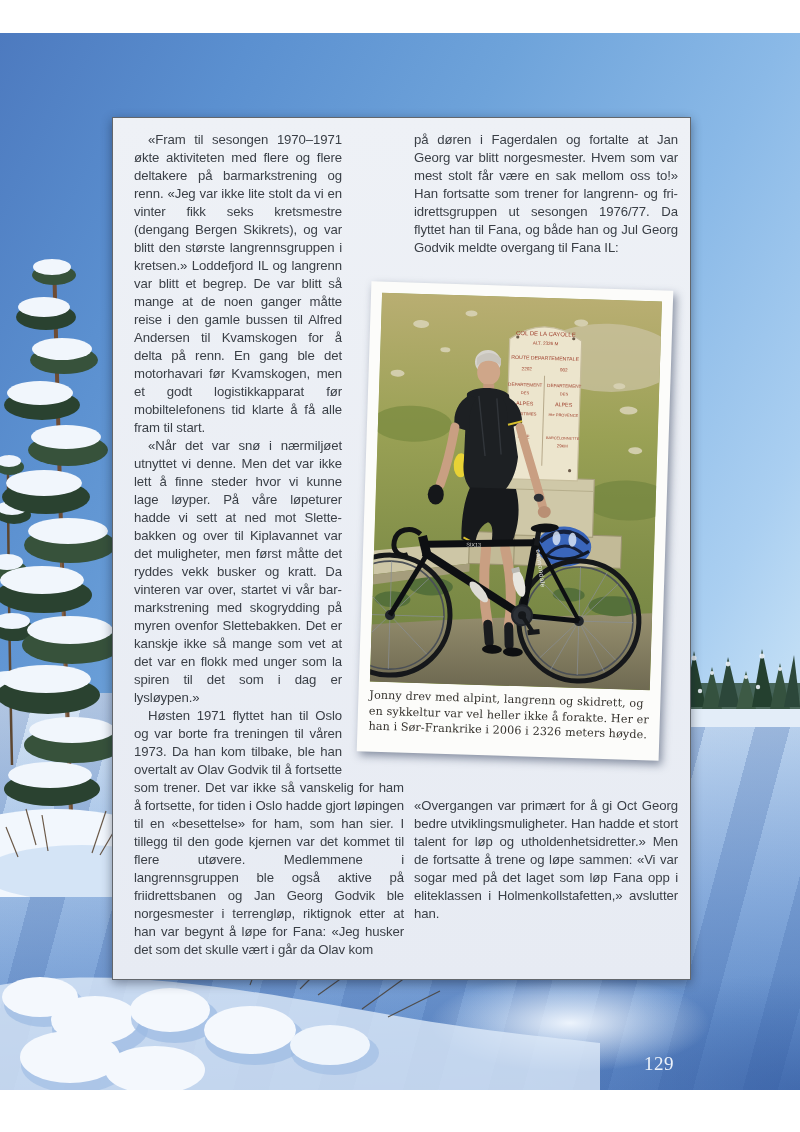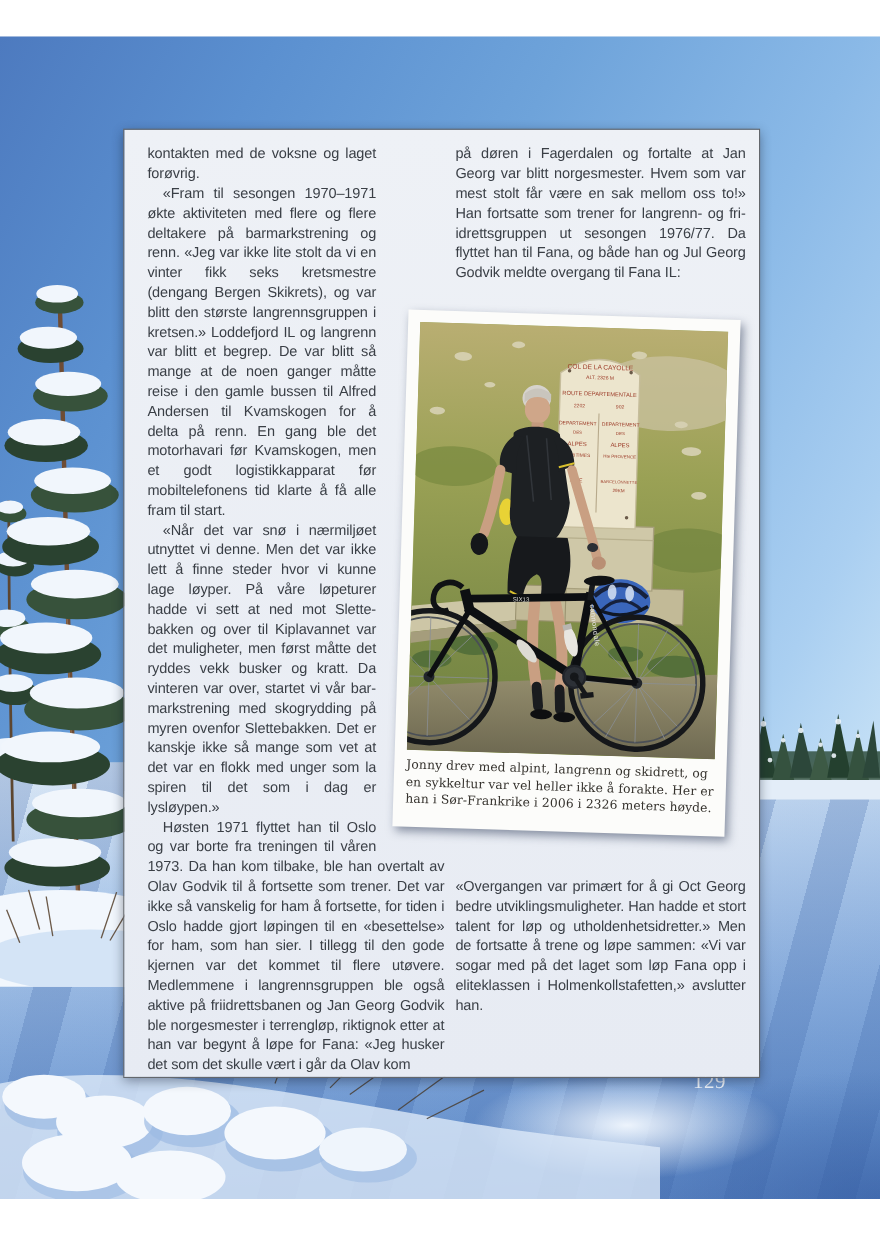--- a/index.html
+++ b/index.html
@@ -14,21 +14,21 @@
     background:linear-gradient(118deg,#4d7abf 0%,#5b90d0 22%,#6ea3da 45%,#8ab9e7 68%,#aacff1 88%,#c6e1f6 100%);}
   .snowfield{position:absolute;left:0;top:660px;width:800px;height:397px;
     background:
       radial-gradient(ellipse 200px 70px at 570px 330px, rgba(244,249,255,.95), rgba(244,249,255,0) 70%),
       radial-gradient(ellipse 420px 180px at 100% 100%, rgba(38,78,150,.45), rgba(38,78,150,0) 65%),
       repeating-linear-gradient(105deg, rgba(64,104,170,.28) 0 34px, rgba(64,104,170,.03) 34px 82px),
       linear-gradient(175deg,#e0ecf8 0%,#b3cdec 28%,#86abdc 58%,#6590cc 84%,#5a83c2 100%);}
   .tl-svg{position:absolute;left:588px;top:592px;width:212px;height:102px;}
   .trees-svg{position:absolute;left:-4px;top:172px;width:142px;height:692px;}
   .lumps-svg{position:absolute;left:0;top:892px;width:600px;height:165px;}
-  .page-number{position:absolute;left:630px;top:940px;width:58px;text-align:left;
+  .page-number{position:absolute;left:630px;top:1020px;width:58px;text-align:center;
     color:#eef3fa;font-family:"Liberation Serif",serif;font-size:19px;letter-spacing:.5px;}
   
   .content-page{position:absolute;left:112px;top:117px;width:579px;height:863px;box-sizing:border-box;
     background:linear-gradient(#eef1f6,#e7ebf3);
     border:1px solid #63676c;
     box-shadow:0 3px 10px rgba(15,25,45,.45);
     padding:13px 8px 0 21px;overflow:hidden;}
   .columns{display:flex;gap:10px;}
   .col{font-size:13.2px;line-height:18px;letter-spacing:-0.1px;text-align:justify;
     color:#3a3f46;}
@@ -171,21 +171,20 @@
     </g>
   </svg>
 
   <div class="page-number">129</div>
 </div>
 
 <div class="content-page">
   <div class="columns">
     <div class="col col-left">
       <div class="photo-intrude-spacer"></div>
-      <p>kontakten med de voksne og laget forøvrig.</p>
       <p class="indent">«Fram til sesongen 1970–1971 økte aktiviteten med flere og flere deltakere på barmarkstrening og renn. «Jeg var ikke lite stolt da vi en vinter fikk seks kretsmestre (dengang Bergen Skikrets), og var blitt den største langrennsgruppen i kretsen.» Lodde­fjord IL og langrenn var blitt et begrep. De var blitt så mange at de noen ganger måtte reise i den gamle bussen til Alfred Andersen til Kvamskogen for å delta på renn. En gang ble det motorhavari før Kvam­skogen, men et godt logistikkappa­rat før mobiltelefonens tid klarte å få alle fram til start.</p>
       <p class="indent">«Når det var snø i nærmiljøet utnyttet vi denne. Men det var ikke lett å finne steder hvor vi kunne lage løyper. På våre løpeturer hadde vi sett at ned mot Slette­bakken og over til Kiplavannet var det muligheter, men først måtte det ryddes vekk busker og kratt. Da vinteren var over, startet vi vår bar­markstrening med skogrydding på myren ovenfor Slette­bakken. Det er kanskje ikke så mange som vet at det var en flokk med unger som la spiren til det som i dag er lysløypen.»</p>
       <p class="indent">Høsten 1971 flyttet han til Oslo og var borte fra treningen til våren 1973. Da han kom tilbake, ble han overtalt av Olav Godvik til å fort­sette som trener. Det var ikke så vanskelig for ham å fortsette, for tiden i Oslo hadde gjort løpingen til en «besettelse» for ham, som han sier. I tillegg til den gode kjernen var det kommet til flere utøvere. Medlem­mene i langrennsgruppen ble også aktive på friidrettsbanen og Jan Georg Godvik ble norgesmester i terrengløp, riktignok etter at han var begynt å løpe for Fana: «Jeg husker det som det skulle vært i går da Olav kom</p>
     </div>
     <div class="col col-right">
       <p>på døren i Fagerdalen og fortalte at Jan Georg var blitt norgesmester. Hvem som var mest stolt får være en sak mellom oss to!» Han fortsatte som trener for langrenn- og fri­idrettsgruppen ut sesongen 1976/77. Da flyttet han til Fana, og både han og Jul Georg Godvik meldte overgang til Fana IL:</p>
       <div class="photo-block-spacer"></div>
       <p>«Overgangen var primært for å gi Oct Georg bedre utviklings­muligheter. Han hadde et stort talent for løp og utholdenhets­idretter.» Men de fortsatte å trene og løpe sammen: «Vi var sogar med på det laget som løp Fana opp i elite­klassen i Holmenkoll­stafetten,» avslutter han.</p>
     </div>
   </div>

